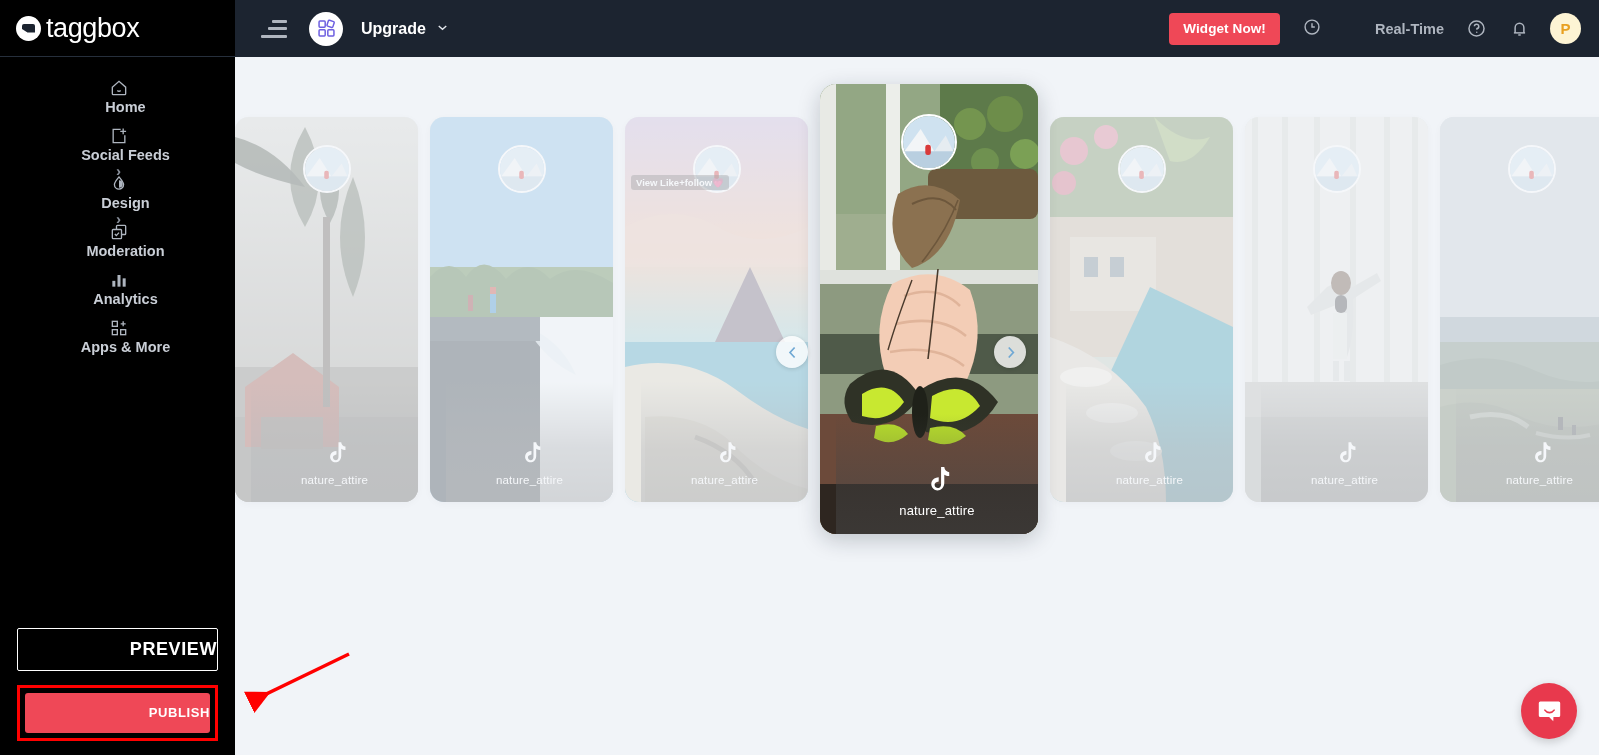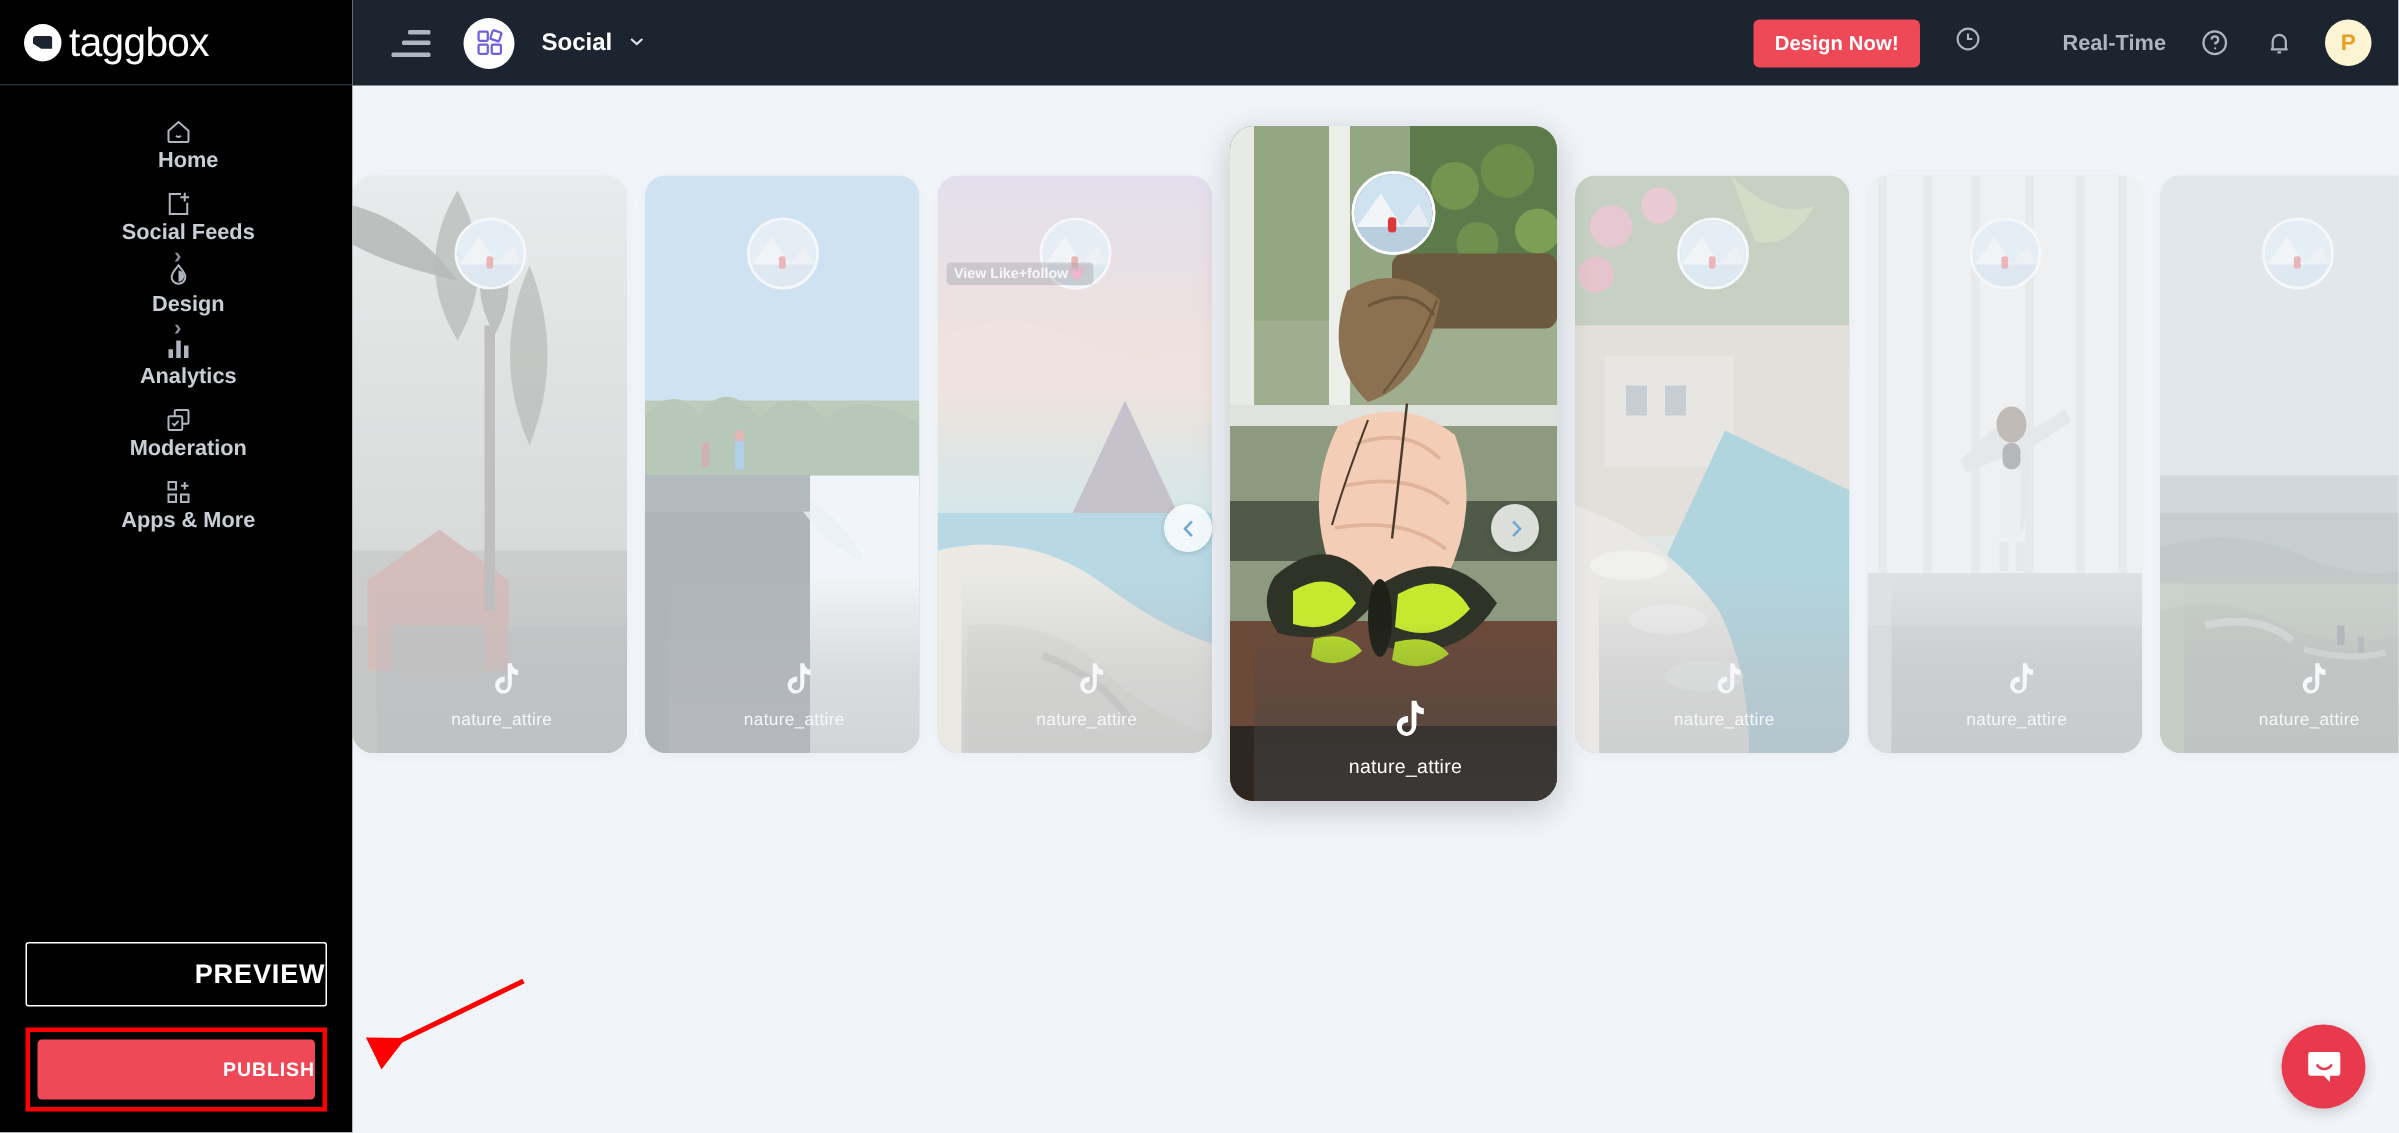--- a/index.html
+++ b/index.html
@@ -204,38 +204,38 @@
               <path d="M12 7.5v9a4.3 4.3 0 0 0 0-9z" fill="#aeb5bf" stroke="none"></path>
             </svg>
         </span>
         <span class="nav-label">Design</span>
         <span class="chev">›</span>
       </div>
 
       <div class="nav-item">
         <span class="nav-ico">
           <svg viewBox="0 0 24 24" width="20" height="20">
+              <rect x="4" y="9" width="11" height="11" rx="1"></rect>
+              <path d="M9 9V5a1 1 0 0 1 1-1h9a1 1 0 0 1 1 1v9a1 1 0 0 1-1 1h-4"></path>
+              <path d="M7 14.5l1.8 1.8 3.2-3.6"></path>
+            </svg>
+        </span>
+        <span class="nav-label">Moderation</span>
+        <span class="chev"></span>
+      </div>
+
+      <div class="nav-item">
+        <span class="nav-ico">
+          <svg viewBox="0 0 24 24" width="20" height="20">
               <rect x="4" y="13" width="3.6" height="7" fill="#aeb5bf" stroke="none"></rect>
               <rect x="10.2" y="6" width="3.6" height="14" fill="#aeb5bf" stroke="none"></rect>
               <rect x="16.4" y="10" width="3.6" height="10" fill="#aeb5bf" stroke="none"></rect>
             </svg>
         </span>
         <span class="nav-label">Analytics</span>
-        <span class="chev"></span>
-      </div>
-
-      <div class="nav-item">
-        <span class="nav-ico">
-          <svg viewBox="0 0 24 24" width="20" height="20">
-              <rect x="4" y="9" width="11" height="11" rx="1"></rect>
-              <path d="M9 9V5a1 1 0 0 1 1-1h9a1 1 0 0 1 1 1v9a1 1 0 0 1-1 1h-4"></path>
-              <path d="M7 14.5l1.8 1.8 3.2-3.6"></path>
-            </svg>
-        </span>
-        <span class="nav-label">Moderation</span>
         <span class="chev"></span>
       </div>
 
       <div class="nav-item">
         <span class="nav-ico">
           <svg viewBox="0 0 24 24" width="20" height="20">
               <rect x="4" y="4" width="6" height="6"></rect>
               <rect x="4" y="14" width="6" height="6"></rect>
               <rect x="14" y="14" width="6" height="6"></rect>
               <path d="M17 4v6M14 7h6"></path>
@@ -266,29 +266,29 @@
 
       <div class="widget-badge">
         <svg viewBox="0 0 24 24" width="21" height="21" fill="none" stroke="#6d5fe0" stroke-width="1.7">
           <rect x="3.5" y="3.5" width="7" height="7" rx="1"></rect>
           <rect x="3.5" y="13.5" width="7" height="7" rx="1"></rect>
           <rect x="13.5" y="13.5" width="7" height="7" rx="1"></rect>
           <rect x="13.2" y="3.2" width="7" height="7" rx="1" transform="rotate(18 16.7 6.7)"></rect>
         </svg>
       </div>
 
-      <span class="widget-title">Social</span>
+      <span class="widget-title">Upgrade</span>
       <span class="caret-dn">
         <svg viewBox="0 0 24 24" width="15" height="15" fill="none" stroke="#e3e7ec" stroke-width="2.2">
             <path d="M6 9.5l6 5.5 6-5.5"></path>
           </svg>
       </span>
 
       <div class="topbar-right">
-        <button class="upgrade-btn">Design Now!</button>
+        <button class="upgrade-btn">Widget Now!</button>
 
         <div class="rt">
           <span>
             <svg viewBox="0 0 24 24" width="20" height="20" fill="none" stroke="#aeb5bf" stroke-width="1.7">
               <circle cx="12" cy="12" r="8.3"></circle>
                 <path d="M12 7.6V12h3.4"></path>
             </svg>
           </span>
           <span class="rt-label">Real-Time</span>
         </div>

